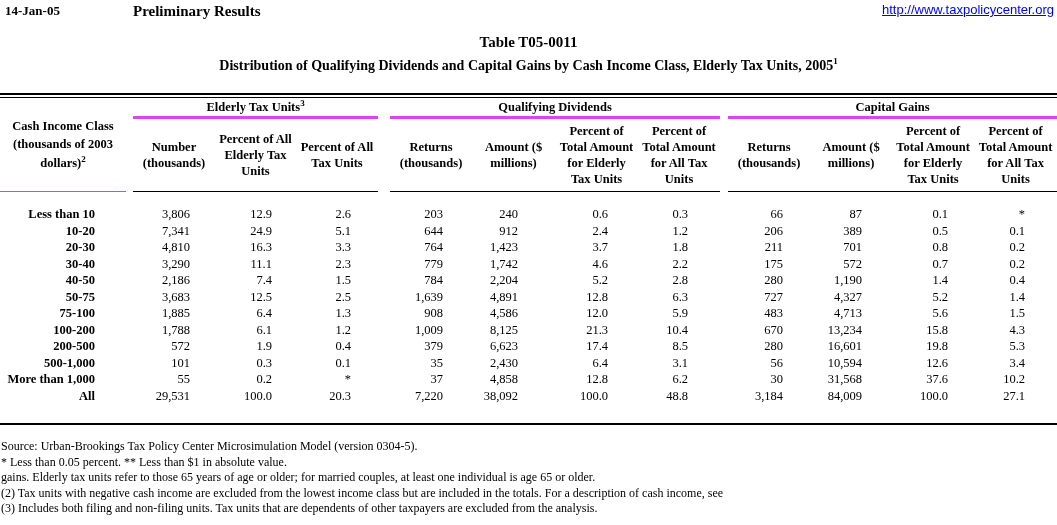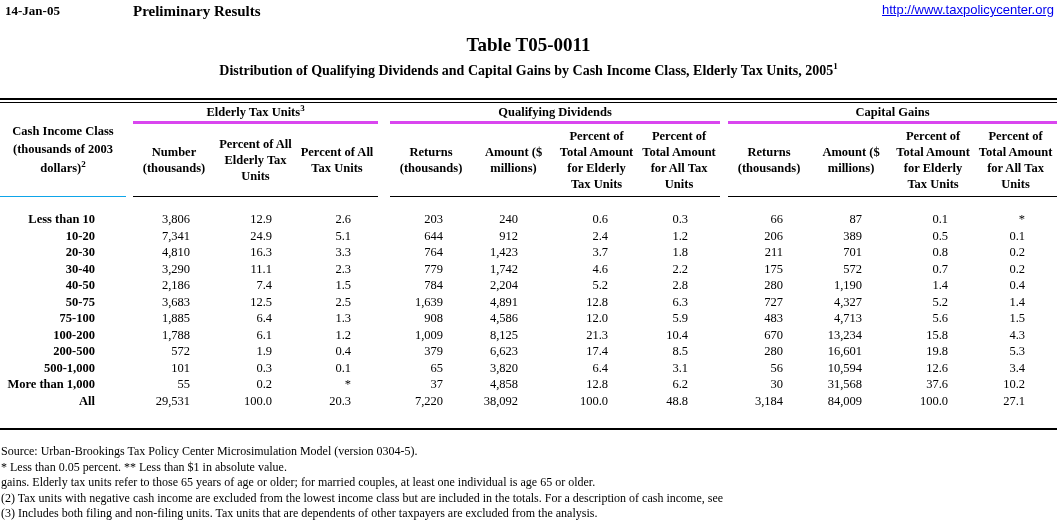--- a/index.html
+++ b/index.html
@@ -7,21 +7,21 @@
     width:1057px;height:525px;overflow:hidden;background:#fff;color:#000;
     font-family:"Liberation Serif", serif;position:relative;
   }
   
   .topbar{position:relative;height:22px;}
   .date{position:absolute;left:5px;top:3px;font-weight:bold;font-size:13px;}
   .status{position:absolute;left:133px;top:3px;font-weight:bold;font-size:15px;}
   .url{position:absolute;right:3px;top:2px;font-family:"Liberation Sans", sans-serif;
        font-size:13px;color:#0000ee;text-decoration:underline;cursor:pointer;}
   
-  .title1{text-align:center;font-weight:bold;font-size:19px;margin-top:12px;white-space:nowrap;}
+  .title1{text-align:center;font-weight:bold;font-size:15px;margin-top:12px;white-space:nowrap;}
   .title2{text-align:center;font-weight:bold;font-size:14px;margin-top:7px;white-space:nowrap;}
   sup{font-size:9px;line-height:0;}
   
   .rule-double{margin-top:19px;height:2px;border-top:2px solid #000;border-bottom:1px solid #000;}
   .rule-bottom{height:0;border-top:2px solid #000;}
   
   table{border-collapse:collapse;table-layout:fixed;width:1057px;}
   td,th{margin:0;padding:0;font-weight:normal;}
   th.group{font-weight:bold;font-size:12.5px;text-align:center;height:18px;
            border-bottom:3px solid #d946ef;vertical-align:middle;}
@@ -275,22 +275,22 @@
         <td class="c10">19.8</td>
         <td class="c11">5.3</td>
       </tr>
       <tr>
         <th class="c0">500-1,000</th>
         <td class="gap"></td>
         <td class="c1">101</td>
         <td class="c2">0.3</td>
         <td class="c3">0.1</td>
         <td class="gap"></td>
-        <td class="c4">65</td>
-        <td class="c5">3,820</td>
+        <td class="c4">35</td>
+        <td class="c5">2,430</td>
         <td class="c6">6.4</td>
         <td class="c7">3.1</td>
         <td class="gap"></td>
         <td class="c8">56</td>
         <td class="c9">10,594</td>
         <td class="c10">12.6</td>
         <td class="c11">3.4</td>
       </tr>
       <tr>
         <th class="c0">More than 1,000</th>

